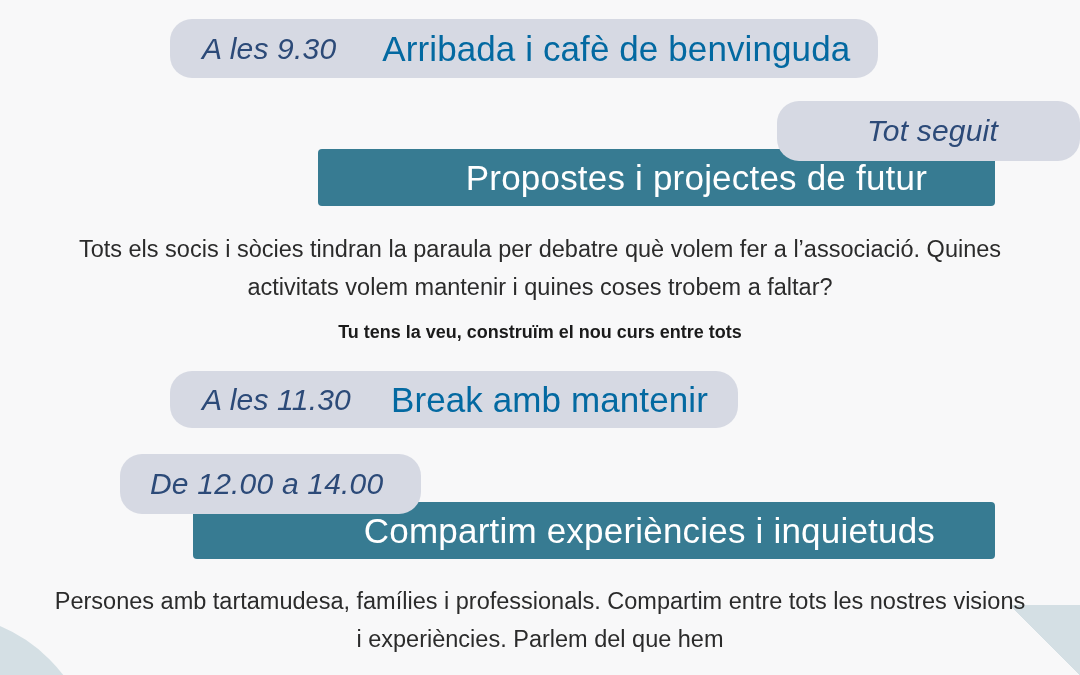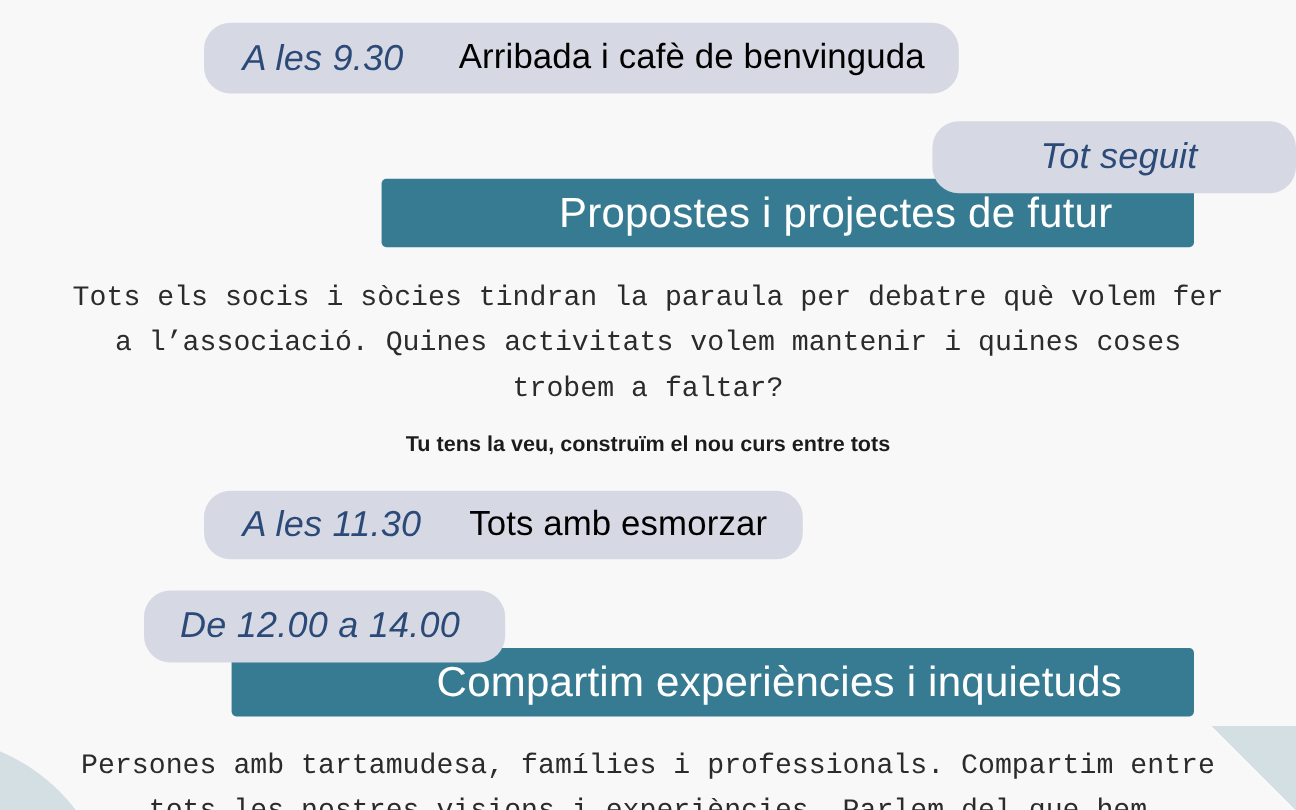--- a/index.html
+++ b/index.html
@@ -62,22 +62,22 @@
     box-sizing: border-box;
   }
   .pill-time {
     font-style: italic;
     font-size: 30px;
     color: #2c4a78;
     white-space: nowrap;
     letter-spacing: 0.2px;
   }
   .pill-desc {
-    font-size: 29px;
-    color: #000000;
+    font-size: 35px;
+    color: #0369a1;
     white-space: nowrap;
     letter-spacing: 0.1px;
   }
 
   
   .row-combined {
     padding-left: 170px;
   }
   .row-combined .pill {
     height: 59px;
@@ -144,21 +144,20 @@
   }
 
   
   .para {
     text-align: center;
     font-size: 23.5px;
     color: #2b2b2b;
     line-height: 38px;
     margin: 0;
     padding: 0 52px;
-    font-family: Liberation Mono, monospace;
   }
   .para-1 {
     margin-top: 24px;
   }
   .para-strong {
     text-align: center;
     font-size: 18px;
     font-weight: bold;
     color: #1b1b1b;
     margin: 0;
@@ -195,21 +194,21 @@
       <span class="banner-text">Propostes i projectes de futur</span>
     </div>
 
     <p class="para para-1">Tots els socis i sòcies tindran la paraula per debatre què volem fer a l’associació. Quines activitats volem mantenir i quines coses trobem a faltar?</p>
 
     <p class="para-strong">Tu tens la veu, construïm el nou curs entre tots</p>
 
     <div class="row row-break">
       <div class="pill">
         <span class="pill-time">A les 11.30</span>
-        <span class="pill-desc">Tots amb esmorzar</span>
+        <span class="pill-desc">Break amb mantenir</span>
       </div>
     </div>
 
     <div class="row row-timeonly" style="margin-top:26px;">
       <div class="pill">
         <span class="pill-time">De 12.00 a 14.00</span>
       </div>
     </div>
 
     <div class="banner banner-2">

